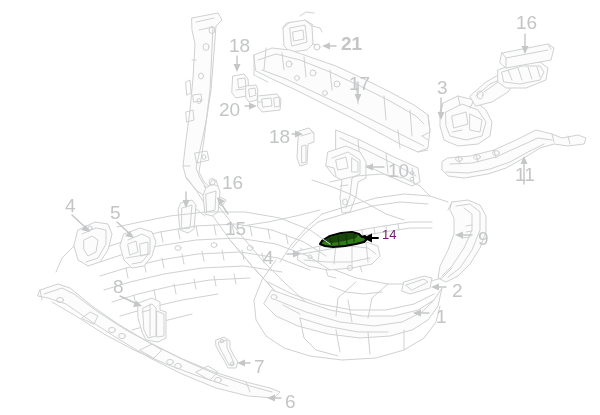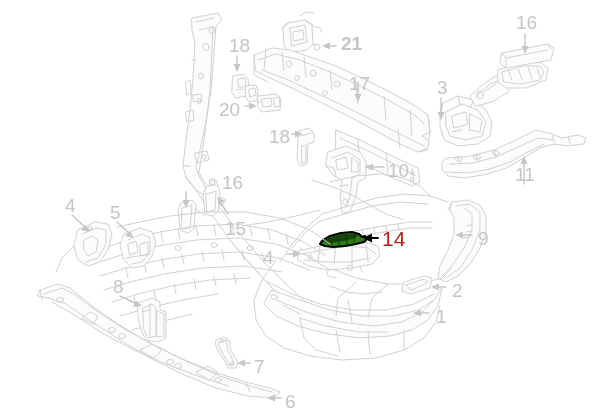--- a/index.html
+++ b/index.html
@@ -61,22 +61,22 @@
     position: absolute;
     color: #c3c5c6;
     font-family: "Liberation Sans", sans-serif;
     font-size: 19px;
     font-weight: 400;
     line-height: 1;
     white-space: nowrap;
     user-select: none;
   }
   .callout-label.highlighted {
-    color: #b91c1c;
-    font-size: 21px;
+    color: #701a75;
+    font-size: 13px;
     font-weight: 400;
   }
   .hl-part {
     fill: #2f7d14;
     stroke: #000000;
     stroke-width: 2.2;
     stroke-linejoin: round;
     stroke-linecap: round;
   }
   .hl-part-dark {

